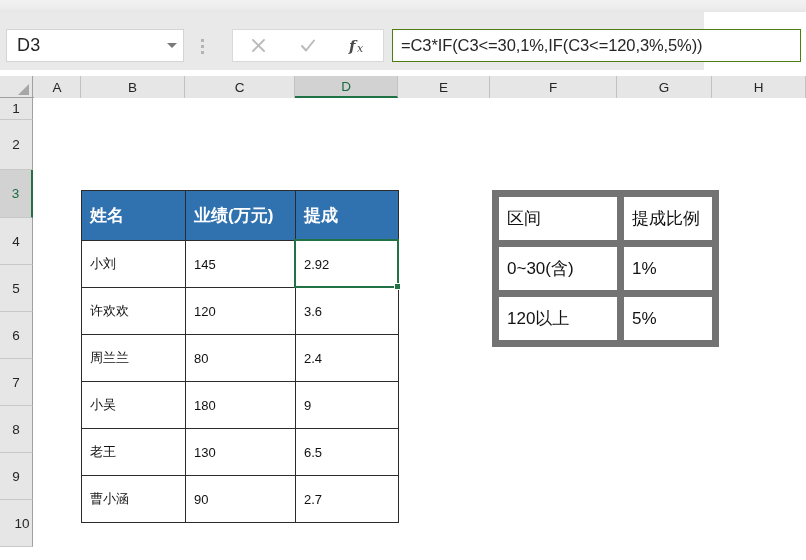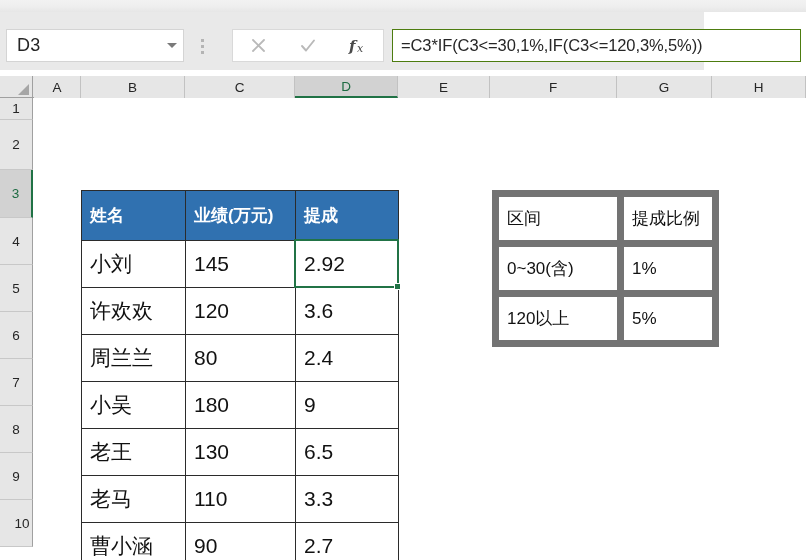--- a/index.html
+++ b/index.html
@@ -146,21 +146,21 @@
     width: 317px;
     border-collapse: collapse;
     table-layout: fixed;
   }
   .maintable td, .maintable th {
     border: 1px solid #2b2b2b;
     height: 47px;
     padding: 0 8px;
     text-align: left;
     vertical-align: middle;
-    font-size: 21px;
+    font-size: 13px;
     color: #111111;
     font-weight: normal;
     background: #ffffff;
   }
   .maintable thead th {
     background: #3071b0;
     color: #ffffff;
     font-weight: bold;
     height: 50px;
     border-color: #2b2b2b;
@@ -345,25 +345,20 @@
           <td>小吴</td>
           <td>180</td>
           <td>9</td>
         </tr>
         <tr>
           <td>老王</td>
           <td>130</td>
           <td>6.5</td>
         </tr>
         <tr>
-          <td>老马</td>
-          <td>110</td>
-          <td>3.3</td>
-        </tr>
-        <tr>
           <td>曹小涵</td>
           <td>90</td>
           <td>2.7</td>
         </tr>
 
       </tbody>
     </table>
 
     <div class="selcell"></div>
     <div class="fillhandle"></div>

